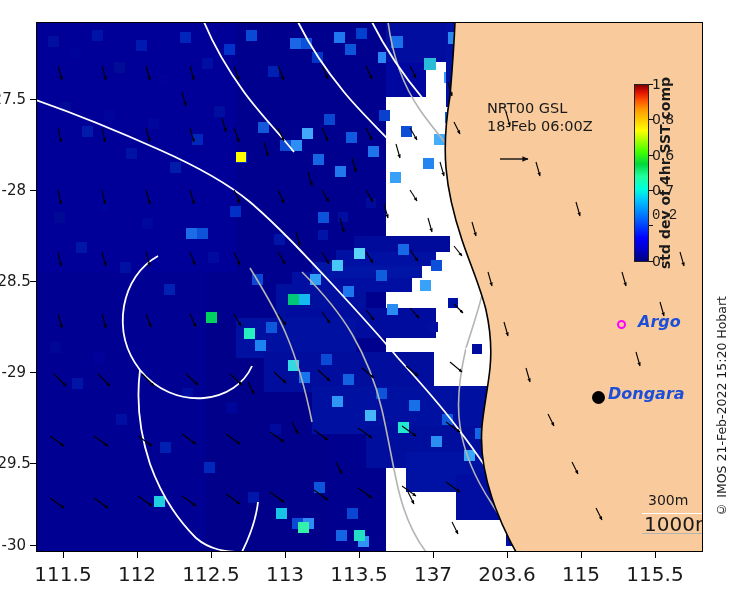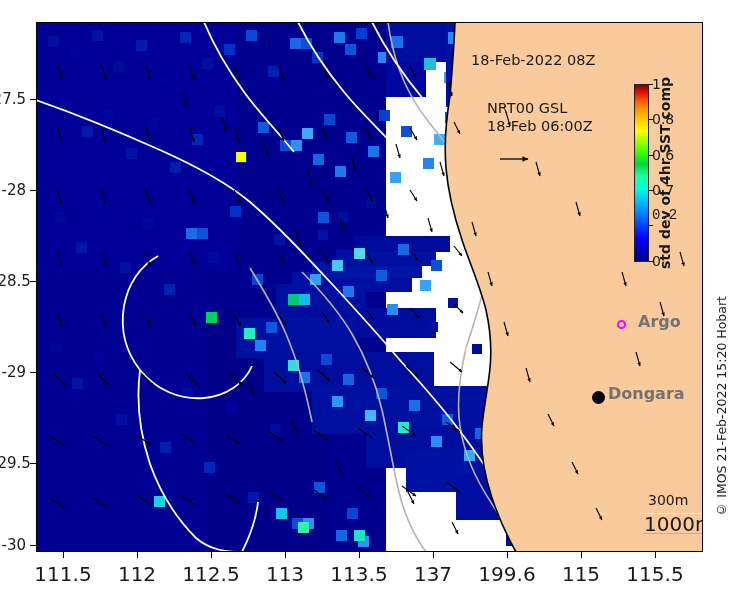--- a/index.html
+++ b/index.html
@@ -68,22 +68,23 @@
   .map-text {
     position: absolute;
     font-size: 14.5px;
     color: #1a1a1a;
     white-space: nowrap;
   }
   .map-text-bold {
     position: absolute;
     font-size: 15px;
     font-weight: bold;
-    color: #737373;
+    color: #1d4ed8;
     white-space: nowrap;
+    font-style: italic;
   }
   
   #cbar {
     position: absolute;
     left: 634px;
     top: 84px;
     width: 15px;
     height: 178px;
     border: 1px solid #222;
     box-sizing: border-box;
@@ -549,21 +550,20 @@
             <path d="M 372,470 L 378,482"></path>
             <path d="M 416,500 L 422,512"></path>
             <path d="M 300,440 L 306,452"></path>
             <path d="M 256,400 L 262,412"></path>
             <path d="M 212,360 L 218,372"></path>
           </g>
         </g>
       </g>
     </svg>
 
-    <div class="map-text" style="left:435px; top:30px;">18-Feb-2022 08Z</div>
 
     <div class="map-text" style="left:451px; top:78px;">NRT00 GSL</div>
     <div class="map-text" style="left:451px; top:96px;text-align:center;">18-Feb 06:00Z</div>
 
     <svg style="position:absolute; left:462px; top:130px;" width="44" height="14">
       <defs>
         <marker id="refhead" markerWidth="5" markerHeight="5" refX="4" refY="2" orient="auto" markerUnits="strokeWidth">
           <path d="M0,0 L4.4,2 L0,4 z" fill="#111"></path>
         </marker>
       </defs>
@@ -596,21 +596,21 @@
     <div class="tick-mark" style="left:507px; top:552px; width:1px; height:6px;"></div>
     <div class="tick-mark" style="left:581px; top:552px; width:1px; height:6px;"></div>
     <div class="tick-mark" style="left:655px; top:552px; width:1px; height:6px;"></div>
 
     <div class="xtick-label" style="left:63px;  top:562px;">111.5</div>
     <div class="xtick-label" style="left:137px; top:562px;">112</div>
     <div class="xtick-label" style="left:211px; top:562px;">112.5</div>
     <div class="xtick-label" style="left:285px; top:562px;">113</div>
     <div class="xtick-label" style="left:359px; top:562px;">113.5</div>
     <div class="xtick-label" style="left:433px; top:562px;">137</div>
-    <div class="xtick-label" style="left:507px; top:562px;">199.6</div>
+    <div class="xtick-label" style="left:507px; top:562px;">203.6</div>
     <div class="xtick-label" style="left:581px; top:562px;">115</div>
     <div class="xtick-label" style="left:655px; top:562px;">115.5</div>
   </div>
 
   <div>
     <div class="tick-mark" style="left:30px; top:99px;  width:6px; height:1px;"></div>
     <div class="tick-mark" style="left:30px; top:190px; width:6px; height:1px;"></div>
     <div class="tick-mark" style="left:30px; top:281px; width:6px; height:1px;"></div>
     <div class="tick-mark" style="left:30px; top:372px; width:6px; height:1px;"></div>
     <div class="tick-mark" style="left:30px; top:463px; width:6px; height:1px;"></div>

